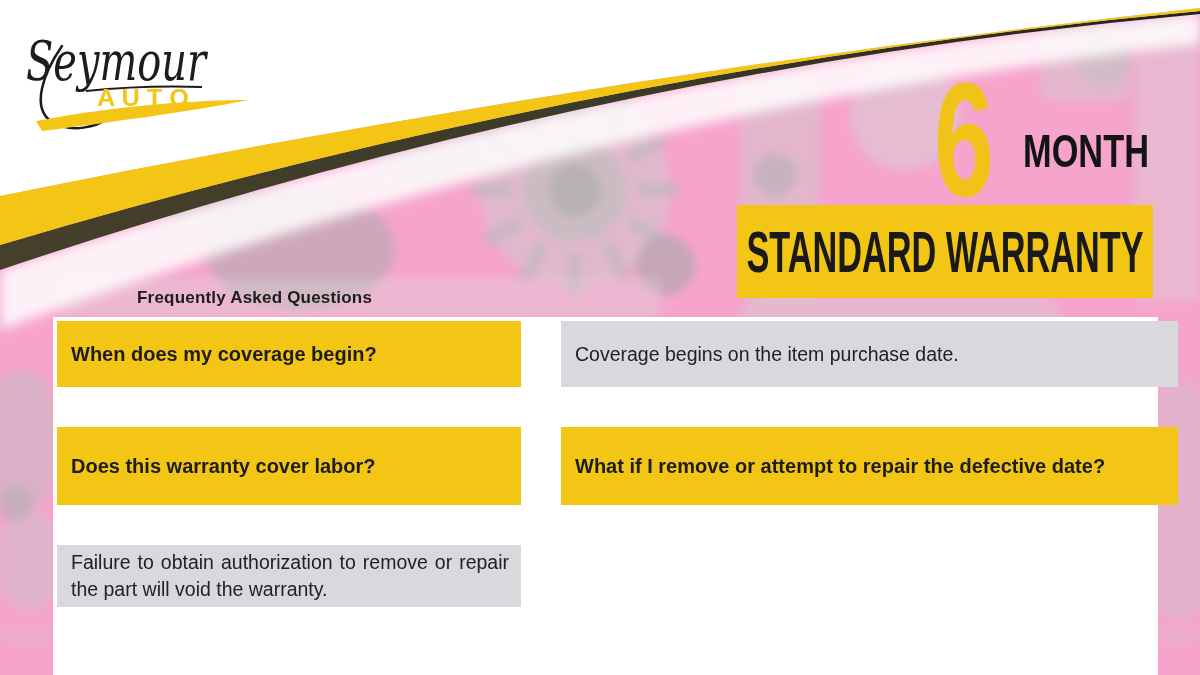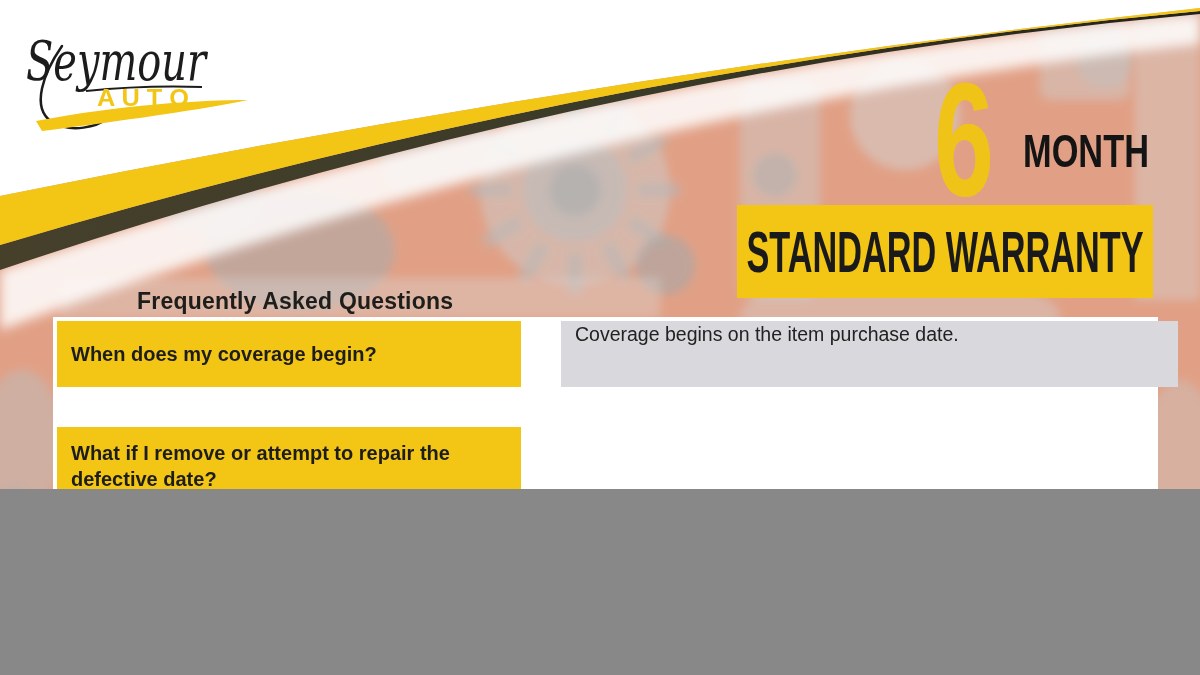--- a/index.html
+++ b/index.html
@@ -1,44 +1,44 @@
 <!DOCTYPE html>
 <html><head>
 <meta charset="utf-8">
 <style>
   html,body{margin:0;padding:0;background:#888;}
   .slide{
-    position:relative;width:1200px;height:489px;background:#c2410c;
+    position:relative;width:1200px;height:675px;background:#ec4899;
     overflow:hidden;font-family:"Liberation Sans",sans-serif;
     -webkit-font-smoothing:antialiased;
   }
   svg{display:block;}
   .abs{position:absolute;}
   
   .faq-title{
     position:absolute;left:137px;top:288px;
-    font-size:23px;font-weight:bold;color:#1d1d1b;letter-spacing:.2px;
+    font-size:17px;font-weight:bold;color:#1d1d1b;letter-spacing:.2px;
   }
   
   .faq-table{
     position:absolute;left:53px;top:317px;width:1105px;
     background:#ffffff;padding:4px;box-sizing:border-box;
     display:grid;grid-template-columns:464px 617px;
     grid-template-rows:66px 78px 62px 76px;
     column-gap:8px;row-gap:5px;gap:40px;
   }
   .q-cell{
     background:var(--gold);color:#1d1d1b;
     display:flex;align-items:center;
     padding:0 20px 0 14px;box-sizing:border-box;
     font-size:20px;font-weight:bold;line-height:26px;
   }
   .a-cell{
     background:#d9d9dd;color:#222222;
-    display:flex;
+    display:flex;align-items:center;
     padding:0 12px 0 14px;box-sizing:border-box;
     font-size:19.5px;line-height:27px;
   }
   .a-cell p{margin:0;text-align:justify;width:100%;}
 </style>
 </head>
 <body>
 
 <div class="slide" style="--gold:#F3C515;">
 
@@ -132,17 +132,21 @@
 
   <div class="faq-title">Frequently Asked Questions</div>
 
   <div class="faq-table">
     <div class="q-cell">When does my coverage begin?</div>
     <div class="a-cell">
         <p>Coverage begins on the item purchase date.</p>
       </div>
 
 
+    <div class="q-cell">Does this warranty cover labor?</div>
 
     <div class="q-cell">What if I remove or attempt to repair the defective date?</div>
+    <div class="a-cell">
+        <p>Failure to obtain authorization to remove or repair the part will void the warranty.</p>
+      </div>
   </div>
 
 </div>
 
 </body></html>

